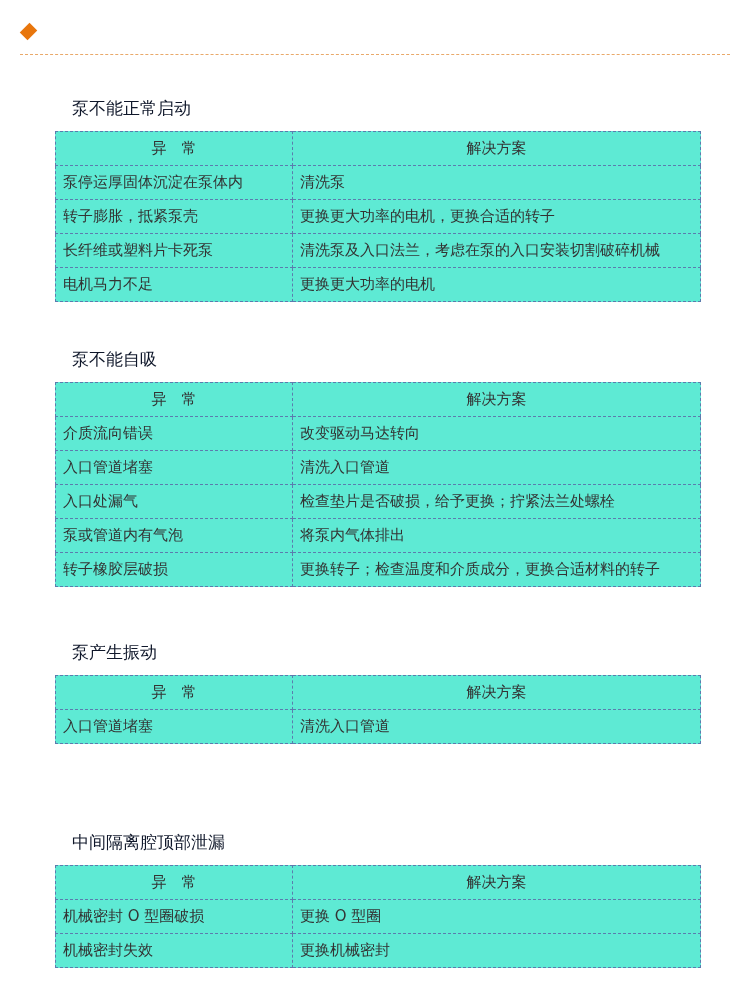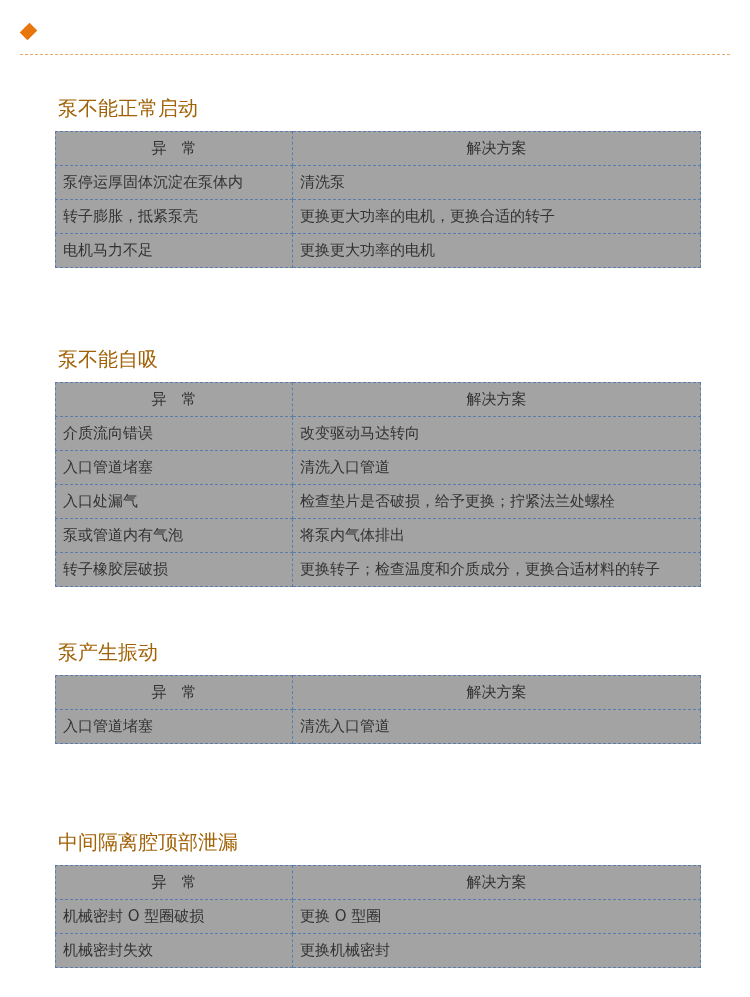--- a/index.html
+++ b/index.html
@@ -18,26 +18,26 @@
   }
   .header-title {
     font-size: 24px; color: #2a5b8e; letter-spacing: 1px; font-weight: normal;
   }
   .header-rule {
     position: absolute; left: 20px; right: 20px; top: 54px; height: 0;
     border-top: 1px dashed #e9a96a;
   }
   .section { position: absolute; left: 55px; width: 646px; }
   .section-title {
-    font-size: 20px; color: #a16207; margin-left: 3px; height: 22px; line-height: 22px;
+    font-size: 17px; color: #0f172a; margin-left: 17px; height: 22px; line-height: 22px;
   }
   table.diag {
     position: absolute; left: 0; width: 646px;
     border-collapse: collapse; table-layout: fixed;
-    background: #a3a3a3;
+    background: #5eead4;
   }
   table.diag td {
     border: 1.5px dashed #5b7cae; height: 33px; padding: 0 7px;
     font-size: 15px; color: #333; white-space: nowrap; overflow: hidden;
   }
   table.diag td.col1 { width: 222px; }
   table.diag tr.head td { text-align: center; }
 </style>
 </head>
 <body>
@@ -55,20 +55,24 @@
       <td class="col1">异　常</td>
       <td>解决方案</td>
     </tr>
     <tr>
       <td class="col1">泵停运厚固体沉淀在泵体内</td>
       <td>清洗泵</td>
     </tr>
     <tr>
       <td class="col1">转子膨胀，抵紧泵壳</td>
       <td>更换更大功率的电机，更换合适的转子</td>
+    </tr>
+    <tr>
+      <td class="col1">长纤维或塑料片卡死泵</td>
+      <td>清洗泵及入口法兰，考虑在泵的入口安装切割破碎机械</td>
     </tr>
     <tr>
       <td class="col1">电机马力不足</td>
       <td>更换更大功率的电机</td>
     </tr>
   </tbody>
     </table>
 </div>
 
 <div class="section" style="top:348px;">

